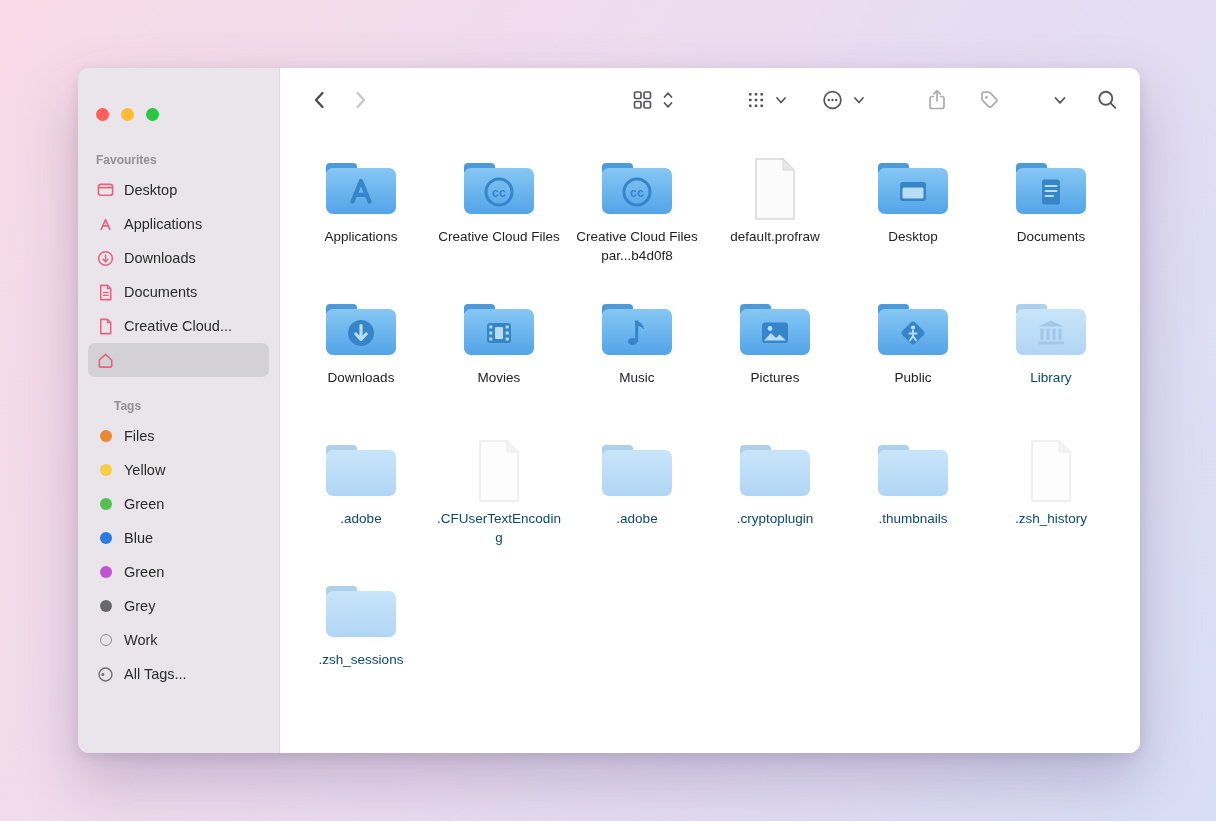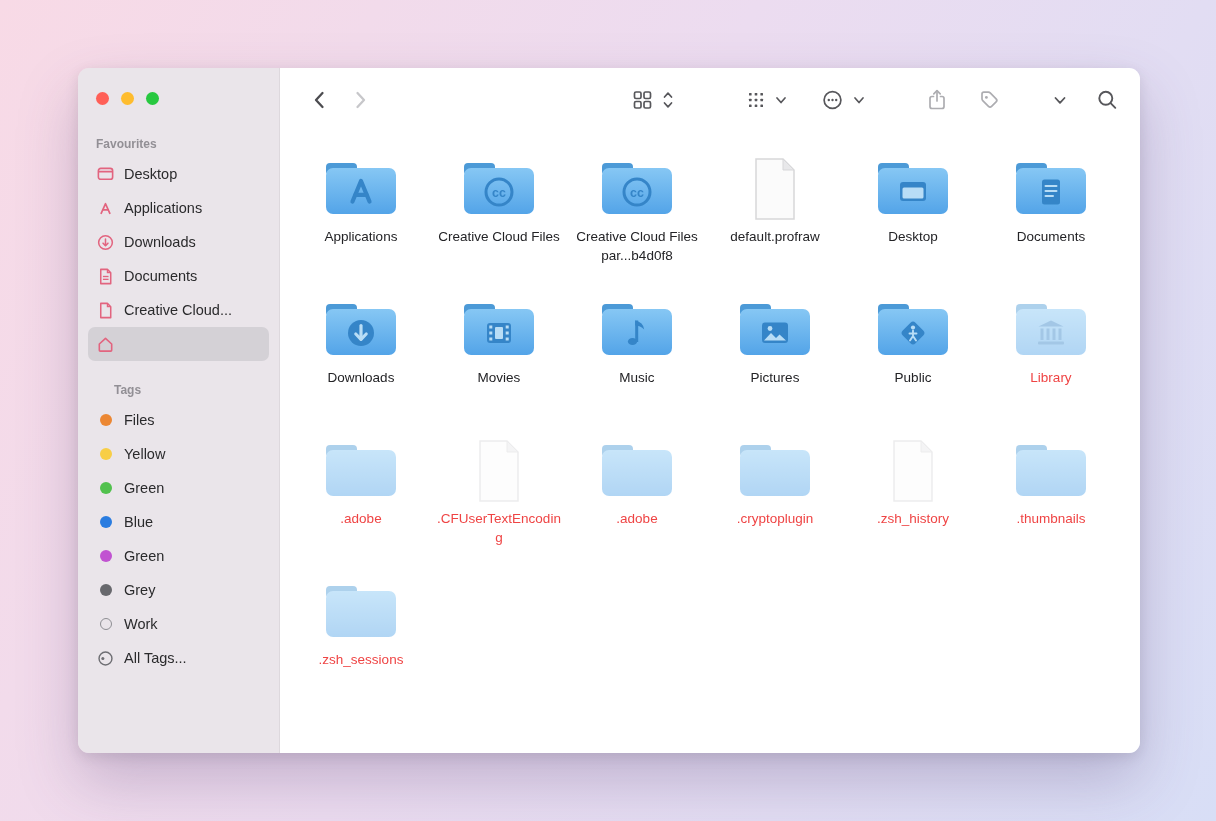--- a/index.html
+++ b/index.html
@@ -3,21 +3,21 @@
 <meta charset="utf-8">
 <style>
   * { margin:0; padding:0; box-sizing:border-box; }
   body { font-family:"Liberation Sans", sans-serif; }
   .canvas { position:relative; width:1216px; height:821px; overflow:hidden;
     background:linear-gradient(118deg,#f8dae6 0%,#ecdcf0 46%,#d8def6 100%); }
   .window { position:absolute; left:78px; top:68px; width:1062px; height:685px;
     border-radius:11px; overflow:hidden; display:flex;
     box-shadow:0 28px 60px rgba(90,70,120,.28), 0 4px 14px rgba(0,0,0,.10); }
   
-  .sidebar { width:202px; min-width:202px; background:#EAE5EA; padding:20px 10px 0;
+  .sidebar { width:202px; min-width:202px; background:#EAE5EA; padding:36px 10px 0;
     border-right:1px solid #DDD8DD; }
   .traffic { display:flex; gap:12px; padding:4px 8px 28px; }
   .dot { width:13px; height:13px; border-radius:50%; }
   .dot.red{background:#FF5F57;} .dot.yellow{background:#FEBC2E;} .dot.green{background:#28C840;}
   .sec-title { font-size:12px; font-weight:700; color:#928f95; padding:4px 8px 6px; }
   .srow { height:34px; display:flex; align-items:center; gap:9px; padding:0 8px;
     border-radius:7px; font-size:14.5px; color:#2a2a2c; cursor:default; }
   .srow.selected { background:#D4D1D6; }
   .sic { width:19px; height:19px; flex:0 0 19px; }
   .tags-title { margin-top:18px;margin-left:18px; }
@@ -27,21 +27,21 @@
   .main { flex:1; background:#ffffff; display:flex; flex-direction:column; position:relative; }
   .toolbar { height:64px; flex:0 0 64px; position:relative; }
   .tico { position:absolute; top:50%; transform:translateY(-50%); display:flex; align-items:center; }
   
   .grid { display:grid; grid-template-columns:repeat(6,138px); padding:24px 0 0 12px; }
   .cell { height:141px; display:flex; flex-direction:column; align-items:center; }
   .fi { width:84px; height:66px; }
   .fname { margin-top:5px; font-size:13.5px; line-height:1.42; color:#232326;
     text-align:center; max-width:128px; word-break:break-word; }
   .faded .fi { opacity:.45; }
-  .faded .fname { color:#ef4444; }
+  .faded .fname { color:#0c4a6e; }
 </style>
 </head>
 <body>
 
 <svg width="0" height="0" style="position:absolute">
   <defs>
     <linearGradient id="fgrad" x1="0" y1="0" x2="0" y2="1">
       <stop offset="0" stop-color="#86C7F4"></stop>
       <stop offset="1" stop-color="#53A4E8"></stop>
     </linearGradient>
@@ -429,29 +429,29 @@
           <div class="fname">.adobe</div>
         </div>
         <div class="cell faded">
           <svg class="fi" viewBox="0 0 84 66">
               <use href="#sym-folder"></use>
             </svg>
           <div class="fname">.cryptoplugin</div>
         </div>
         <div class="cell faded">
           <svg class="fi" viewBox="0 0 84 66">
+              <use href="#sym-folder"></use>
+            </svg>
+          <div class="fname">.thumbnails</div>
+        </div>
+        <div class="cell faded">
+          <svg class="fi" viewBox="0 0 84 66">
               <use href="#sym-file"></use>
             </svg>
           <div class="fname">.zsh_history</div>
-        </div>
-        <div class="cell faded">
-          <svg class="fi" viewBox="0 0 84 66">
-              <use href="#sym-folder"></use>
-            </svg>
-          <div class="fname">.thumbnails</div>
         </div>
 
         <div class="cell faded">
           <svg class="fi" viewBox="0 0 84 66">
               <use href="#sym-folder"></use>
             </svg>
           <div class="fname">.zsh_sessions</div>
         </div>
 
       </div>

